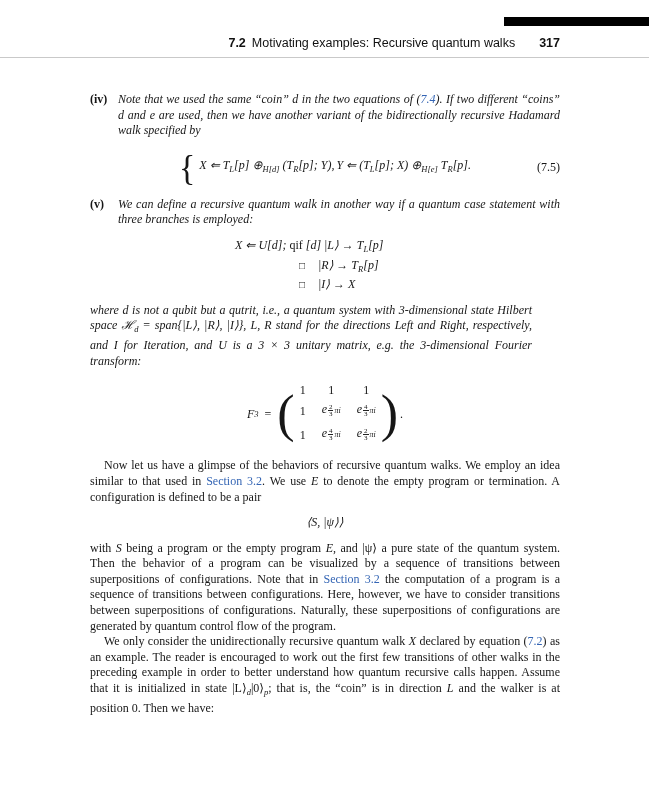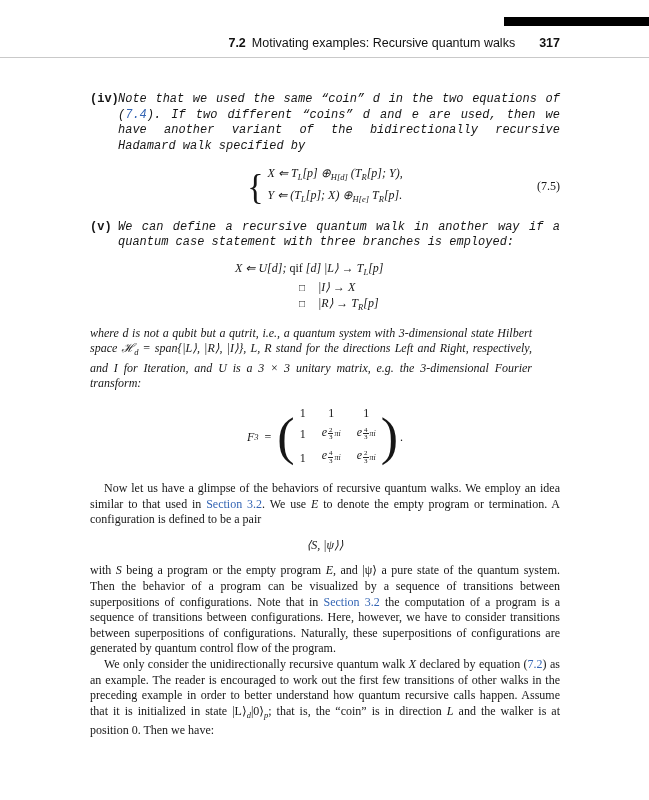--- a/index.html
+++ b/index.html
@@ -7,28 +7,28 @@
   .black-bar{position:absolute;top:17px;left:504px;width:145px;height:9px;background:#000000;}
   .pg-header{position:absolute;top:36px;left:0;width:560px;display:flex;justify-content:flex-end;align-items:baseline;font-family:"Liberation Sans",sans-serif;font-size:12.5px;color:#111111;}
   .sec-num{font-weight:bold;margin-right:6px;}
   .pagenum{font-weight:bold;margin-left:24px;}
   .rule{position:absolute;top:57px;left:0;width:649px;height:1px;background:#c9c9c9;}
   .content{position:absolute;top:92px;left:90px;width:470px;font-size:12px;line-height:15.6px;text-align:justify;}
   .it{font-style:italic;}
   .rm{font-style:normal;}
   .kw{font-weight:normal;font-style:normal;}
   .link{color:#3465b4;text-decoration:none;cursor:pointer;}
-  .list-item{display:flex;font-family:Liberation Mono, monospace;}
+  .list-item{display:flex;}
   .ilabel{width:28px;flex:none;font-weight:bold;font-style:normal;}
   .ibody{flex:1;}
   .sb{font-size:8.5px;vertical-align:-3px;font-style:italic;}
   .eqrow{position:relative;margin:12px 0;}
   .cases{display:flex;align-items:center;width:fit-content;margin:0 auto;}
   .brace{font-size:34px;line-height:1;margin-right:4px;display:inline-block;transform:scaleY(1.08);font-style:normal;}
-  .caselines{display:flex;flex-direction:column;gap:2px;font-style:italic;text-align:left;}
+  .caselines{display:flex;flex-direction:row;gap:2px;font-style:italic;text-align:left;}
   .eqnum{position:absolute;right:0;top:50%;transform:translateY(-50%);font-style:normal;}
   .qif{margin:10px 0 10px 145px;font-style:italic;text-align:left;}
   .qif .ind{margin-left:64px;}
   .boxch{font-style:normal;font-size:10px;}
   .gap{display:inline-block;width:13px;}
   .hang{margin-left:28px;width:442px;}
   p.body{margin:0;}
   .indent{text-indent:14px;}
   .matrixrow{display:flex;align-items:center;width:fit-content;margin:14px auto 12px;font-style:italic;}
   .paren{font-size:52px;line-height:0.9;display:inline-block;transform:scaleY(1.02);font-style:normal;}
@@ -72,22 +72,22 @@
       <span class="eqnum">(7.5)</span>
     </div>
 
     <div class="list-item">
       <span class="ilabel">(v)</span>
       <div class="ibody it"><span>We can define a recursive quantum walk in another way if a quantum case statement with three branches is employed:</span></div>
     </div>
 
     <div class="qif">
       <div><span>X ⇐ U[d]; </span><span class="kw">qif</span><span> [d] |L⟩ → T</span><span class="sb">L</span><span>[p]</span></div>
+      <div class="ind"><span class="boxch">□</span><span class="gap"></span><span>|R⟩ → T</span><span class="sb">R</span><span>[p]</span></div>
       <div class="ind"><span class="boxch">□</span><span class="gap"></span><span>|I⟩ → X</span></div>
-      <div class="ind"><span class="boxch">□</span><span class="gap"></span><span>|R⟩ → T</span><span class="sb">R</span><span>[p]</span></div>
     </div>
 
     <p class="body it hang"><span>where d is not a qubit but a qutrit, i.e., a quantum system with 3-dimensional state Hilbert space </span><span>ℋ</span><span class="sb">d</span><span> = span{|L⟩, |R⟩, |I⟩}, L, R stand for the directions Left and Right, respectively, and I for Iteration, and U is a 3 × 3 unitary matrix, e.g. the 3-dimensional Fourier transform:</span></p>
 
     <div class="matrixrow">
       <span>F</span>
         <span class="sb rm">3</span>
         <span class="rm meq">=</span>
       <span class="paren">(</span>
       <div class="mt">

